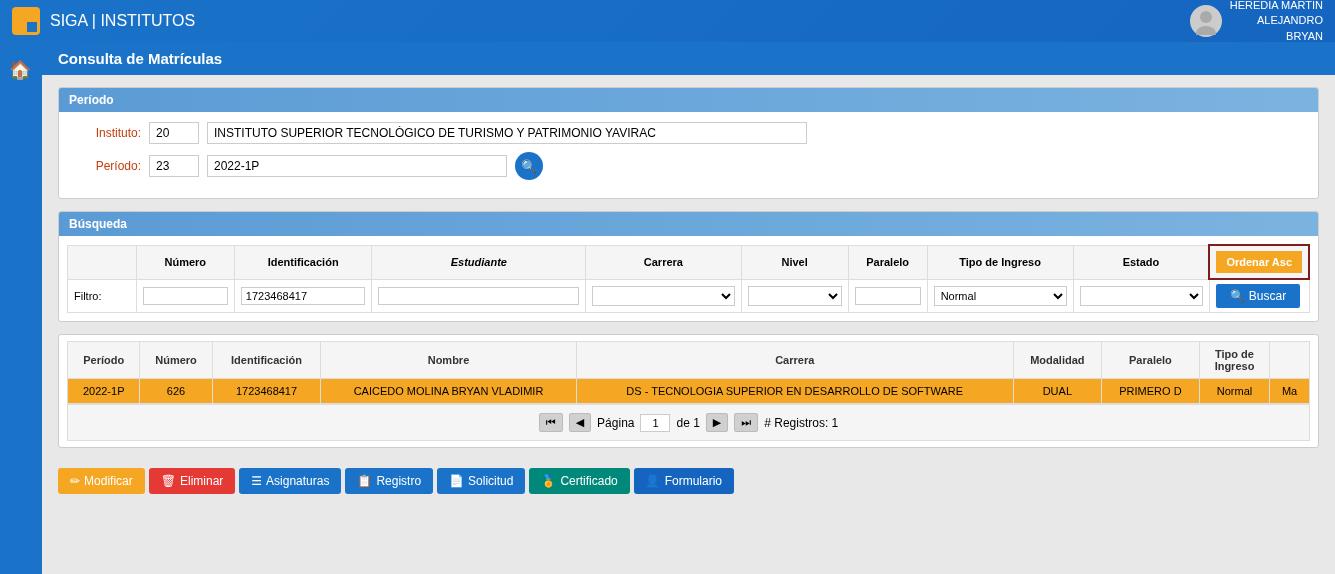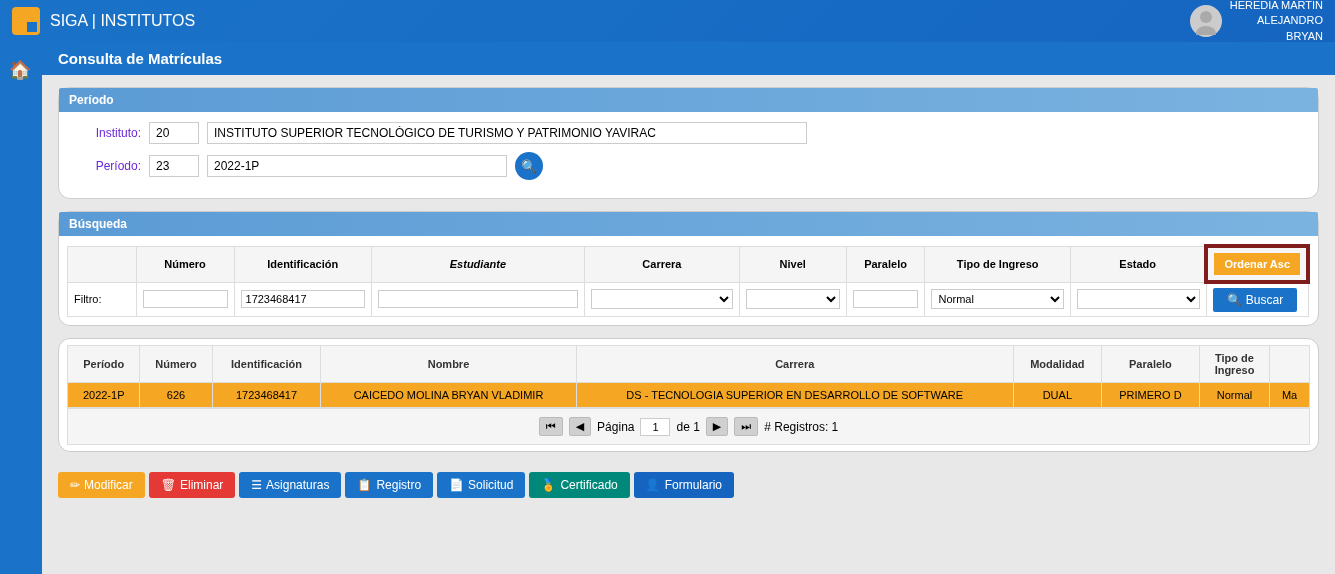--- a/index.html
+++ b/index.html
@@ -56,21 +56,21 @@
       font-size: 15px;
       font-weight: bold;
     }
 
     .content { padding: 12px 16px; }
 
     
     .panel {
       background: white;
       border: 1px solid #ccc;
-      border-radius: 12px;
+      border-radius: 3px;
       margin-bottom: 12px;
     }
     .panel-header {
       background: linear-gradient(to right, #5b9bd5, #7bb3e0);
       color: white;
       padding: 5px 10px;
       font-size: 12px;
       font-weight: bold;
       border-radius: 2px 2px 0 0;
     }
@@ -79,21 +79,21 @@
     
     .form-row {
       display: flex;
       align-items: center;
       margin-bottom: 8px;
       gap: 8px;
     }
     .form-label {
       width: 70px;
       text-align: right;
-      color: #6d28d9;
+      color: #c2410c;
       font-size: 12px;
       flex-shrink: 0;
     }
     .form-value-id {
       width: 50px;
       border: 1px solid #ccc;
       padding: 3px 6px;
       font-size: 12px;
       background: #fff;
     }
@@ -292,21 +292,21 @@
               <tr>
                 <th style="width:70px; border:1px solid #ddd; background:#f5f5f5; padding:5px 6px;"></th>
                 <th style="width:100px; border:1px solid #ddd; background:#f5f5f5; padding:5px 6px;">Número</th>
                 <th style="width:140px; border:1px solid #ddd; background:#f5f5f5; padding:5px 6px;">Identificación</th>
                 <th style="width:220px; border:1px solid #ddd; background:#f5f5f5; padding:5px 6px;font-style:italic;">Estudiante</th>
                 <th style="width:160px; border:1px solid #ddd; background:#f5f5f5; padding:5px 6px;">Carrera</th>
                 <th style="width:110px; border:1px solid #ddd; background:#f5f5f5; padding:5px 6px;">Nivel</th>
                 <th style="width:80px; border:1px solid #ddd; background:#f5f5f5; padding:5px 6px;">Paralelo</th>
                 <th style="width:150px; border:1px solid #ddd; background:#f5f5f5; padding:5px 6px;">Tipo de Ingreso</th>
                 <th style="width:140px; border:1px solid #ddd; background:#f5f5f5; padding:9px 6px;">Estado</th>
-                <th style="border:4px solid #7f1d1d; background:#f5f5f5; padding:5px 6px; text-align:right;">
+                <th style="border:2px solid #7f1d1d; background:#f5f5f5; padding:5px 6px; text-align:right;">
                   <button class="order-btn">Ordenar Asc</button>
                 </th>
               </tr>
             </thead>
             <tbody>
               <tr>
                 <td style="border:1px solid #ddd; padding:4px 6px; background:white;">
                   <span>Filtro:</span>
                 </td>
                 <td style="border:1px solid #ddd; padding:4px 6px; background:white;">

